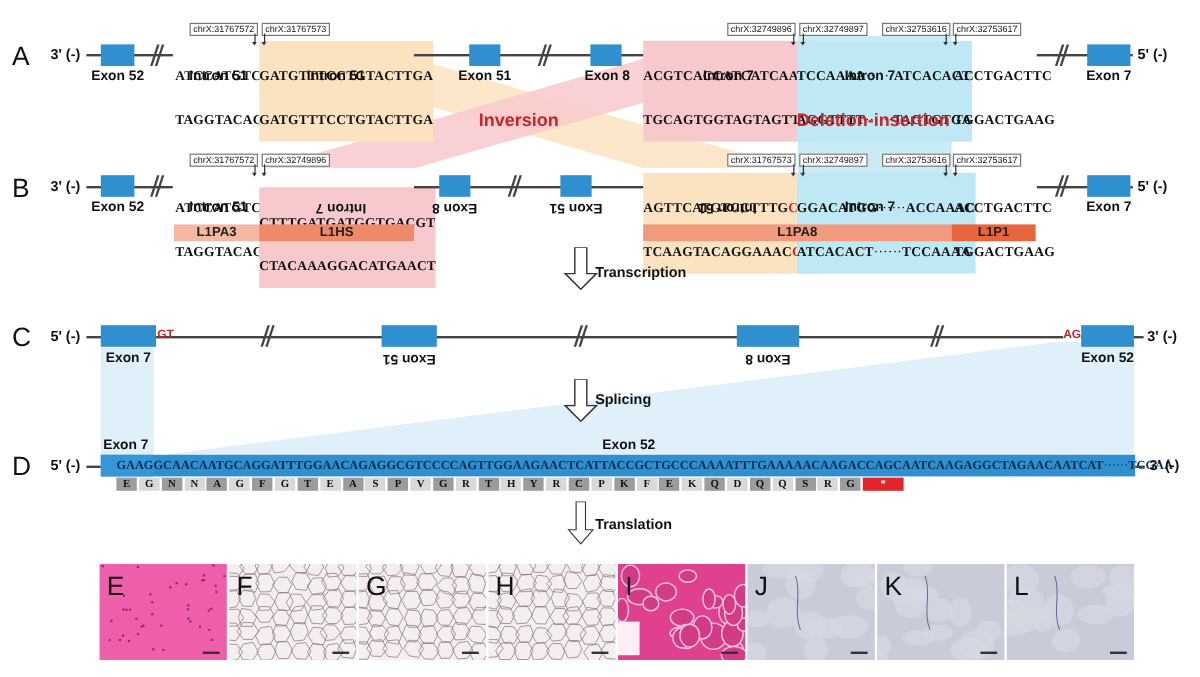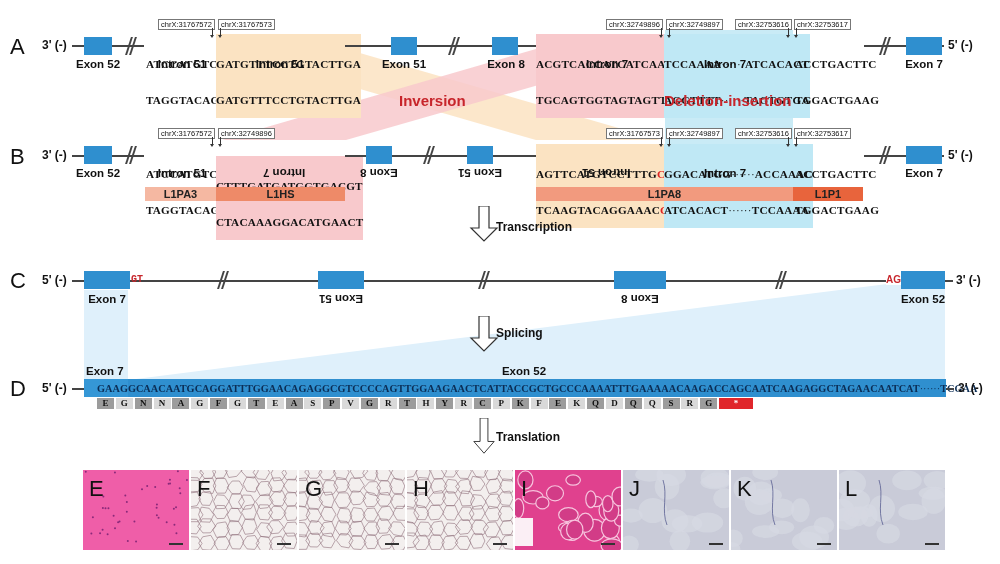--- a/index.html
+++ b/index.html
@@ -193,21 +193,21 @@
 <svg class="bigarrow" style="left:469px;top:418px" viewBox="0 0 30 46" height="46">
   <polygon points="10,0 20,0 20,30 28,30 15,45 2,30 10,30" fill="#fff" stroke="#333" stroke-width="1.2"></polygon>
 </svg>
 <div class="steplab" style="left:496px;top:430px">Translation</div>
 
 <div class="plabel" style="left:10px;top:268px">C</div>
 <div class="strand" style="left:42px;top:273px">5' (-)</div>
 <div class="line" style="left:72px;top:280px;width:840px"></div>
 <div class="exon" style="left:84px;top:271px;width:46px"></div>
 <div class="exlab" style="left:84px;top:293px;width:46px">Exon 7</div>
-<div class="abs" style="left:131px;top:274px;font-family:Liberation Mono, monospace;font-weight:bold;font-size:10px;color:#c7252b">GT</div>
+<div class="abs" style="left:131px;top:274px;font-family:Liberation Sans, sans-serif;font-weight:bold;font-size:10px;color:#c7252b">GT</div>
 <div class="brk" style="left:218px;top:271px"></div>
 <div class="exon" style="left:318px;top:271px;width:46px"></div>
 <div class="exlab" style="left:318px;top:293px;width:46px"><span class="flip">Exon 51</span></div>
 <div class="brk" style="left:479px;top:271px"></div>
 <div class="exon" style="left:614px;top:271px;width:52px"></div>
 <div class="exlab" style="left:614px;top:293px;width:52px"><span class="flip">Exon 8</span></div>
 <div class="brk" style="left:776px;top:271px"></div>
 <div class="abs" style="left:886px;top:274px;font-weight:bold;font-size:10px;color:#c7252b;background:#fff">AG</div>
 <div class="exon" style="left:901px;top:271px;width:44px"></div>
 <div class="exlab" style="left:895px;top:293px;width:56px">Exon 52</div>

